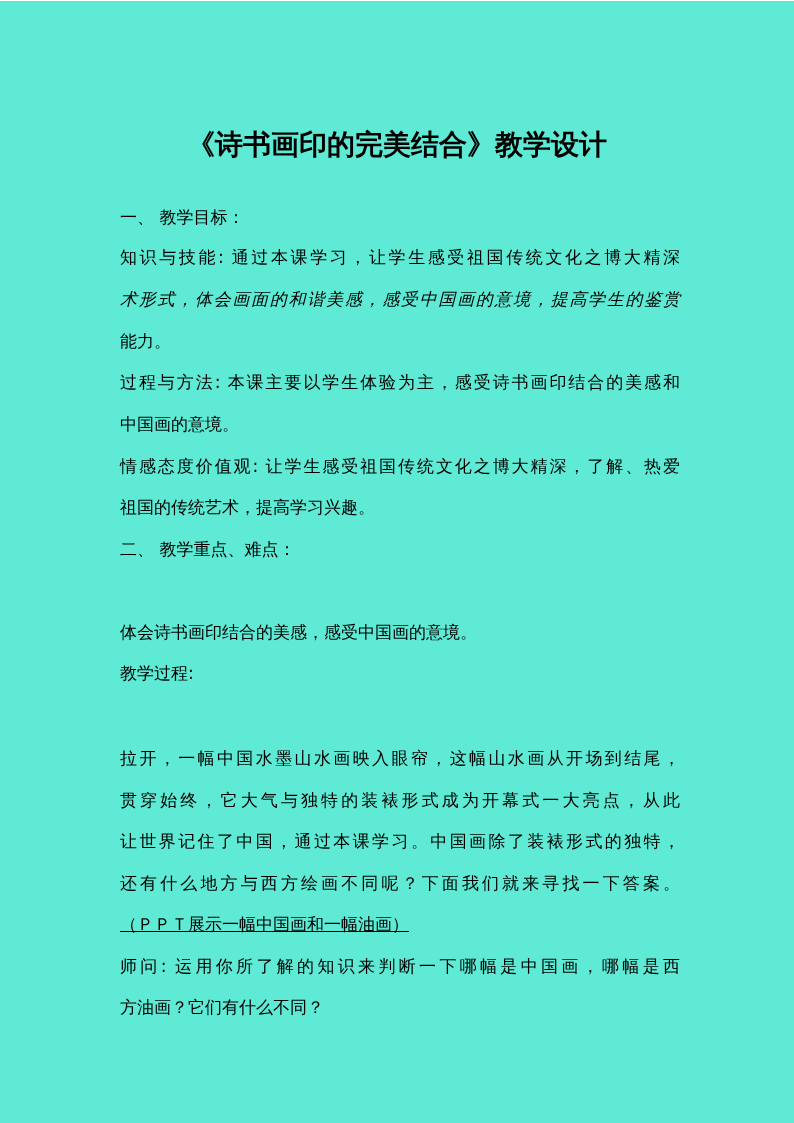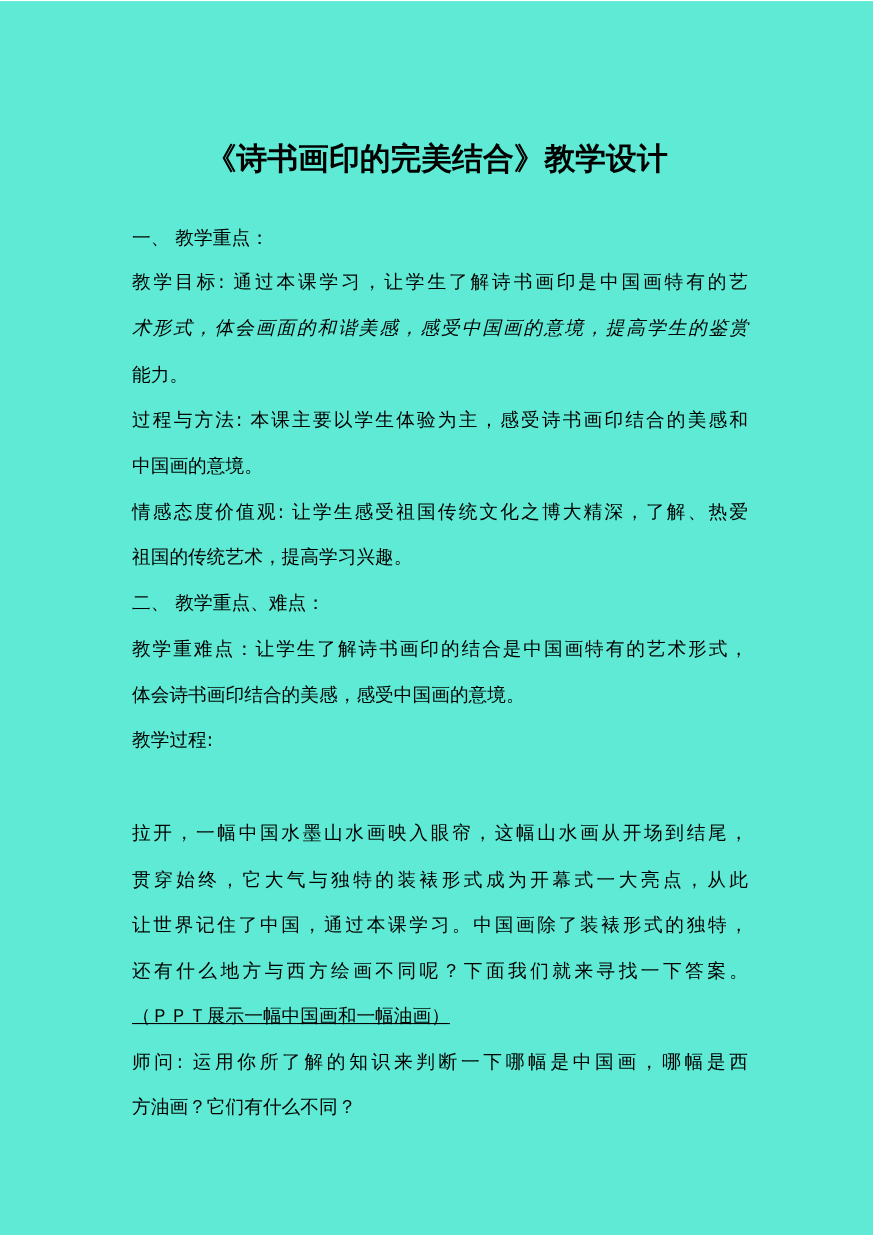--- a/index.html
+++ b/index.html
@@ -54,34 +54,33 @@
       box-sizing: border-box;
     }
   </style>
 </head>
 <body>
 
 <div class="page">
 
   <div class="title">《诗书画印的完美结合》教学设计</div>
 
-  <div class="line" style="top:204px;">一、  教学重点：</div>
+  <div class="line" style="top:204px;">一、  教学目标：</div>
 
-  <div class="line justify" style="top:244px;">教学目标: 通过本课学习，让学生了解诗书画印是中国画特有的艺</div>
+  <div class="line justify" style="top:244px;">知识与技能: 通过本课学习，让学生感受祖国传统文化之博大精深</div>
   <div class="line justify" style="top:286px;font-style:italic;">术形式，体会画面的和谐美感，感受中国画的意境，提高学生的鉴赏</div>
   <div class="line" style="top:328px;">能力。</div>
 
   <div class="line justify" style="top:369px;">过程与方法: 本课主要以学生体验为主，感受诗书画印结合的美感和</div>
   <div class="line" style="top:411px;">中国画的意境。</div>
 
   <div class="line justify" style="top:453px;">情感态度价值观: 让学生感受祖国传统文化之博大精深，了解、热爱</div>
   <div class="line" style="top:494px;">祖国的传统艺术，提高学习兴趣。</div>
 
   <div class="line" style="top:536px;">二、  教学重点、难点：</div>
-  <div class="line justify" style="top:577px;">教学重难点：让学生了解诗书画印的结合是中国画特有的艺术形式，</div>
   <div class="line" style="top:619px;">体会诗书画印结合的美感，感受中国画的意境。</div>
 
   <div class="line bold" style="top:660px;">教学过程:</div>
 
   <div class="line justify" style="top:745px;">拉开，一幅中国水墨山水画映入眼帘，这幅山水画从开场到结尾，</div>
   <div class="line justify" style="top:787px;">贯穿始终，它大气与独特的装裱形式成为开幕式一大亮点，从此</div>
   <div class="line justify" style="top:828px;">让世界记住了中国，通过本课学习。中国画除了装裱形式的独特，</div>
   <div class="line justify" style="top:870px;">还有什么地方与西方绘画不同呢？下面我们就来寻找一下答案。</div>
 
   <div class="line" style="top:911px;text-decoration:underline;">（ＰＰＴ展示一幅中国画和一幅油画）</div>

